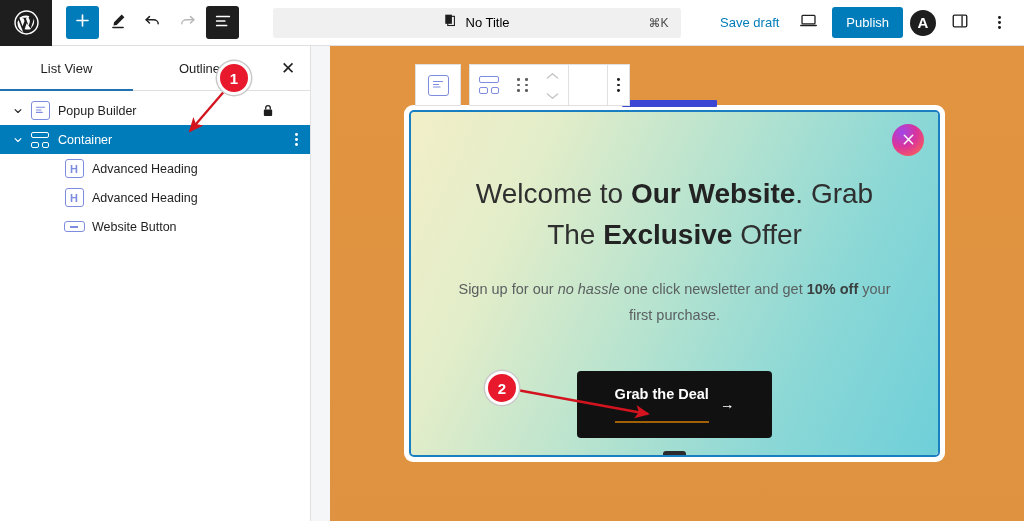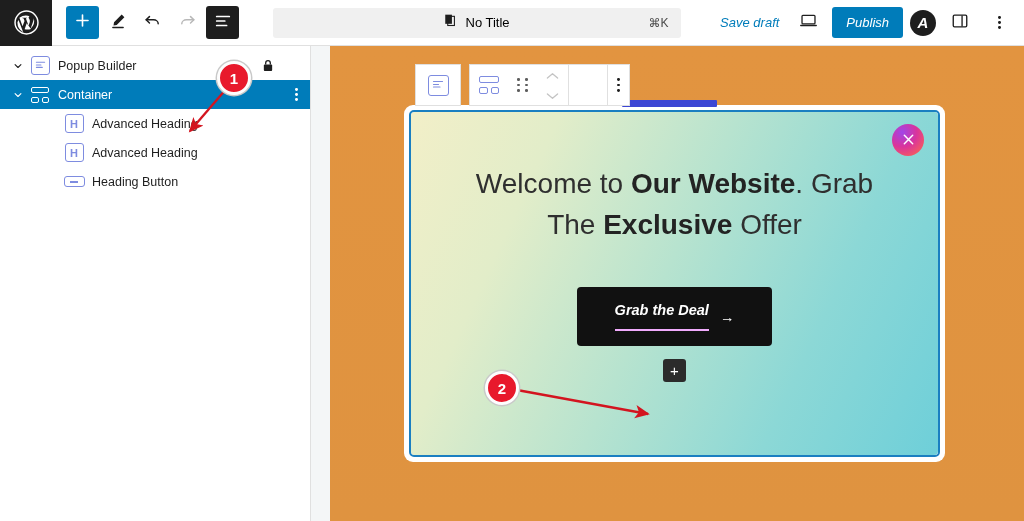--- a/index.html
+++ b/index.html
@@ -33,21 +33,21 @@
 
   .cmdbar-wrap { flex: 1; display: flex; justify-content: center; }
   .cmdbar {
     width: 408px; height: 30px; background: #f0f0f0; border-radius: 3px;
     display: flex; align-items: center; justify-content: center;
     position: relative; gap: 7px;
   }
   .cmdbar .title-txt { font-size: 13px; color: #000000; }
   .cmdbar .kbd { position: absolute; right: 12px; font-size: 12px; color: #4a4a4a; }
 
-  .tb-right { display: flex; align-items: center; gap: 7px; padding-right: 8px; flex: none; font-style: italic; }
+  .tb-right { display: flex; align-items: center; gap: 7px; padding-right: 8px; flex: none; }
   .save-draft { font-size: 13px; color: #007cba; padding: 4px 6px; }
   .publish-btn {
     background: #007cba; color: #fff; font-size: 13px; font-weight: 400;
     border-radius: 3px; padding: 0 14px; height: 31px;
     display: flex; align-items: center;
   }
   .astra-logo {
     width: 26px; height: 26px; border-radius: 50%; background: #1e1e1e;
     display: flex; align-items: center; justify-content: center;
     color: #fff; font-size: 15px; font-weight: bold;
@@ -158,36 +158,36 @@
   }
   .close-x {
     position: absolute; top: 12px; right: 14px; width: 32px; height: 32px;
     border-radius: 50%;
     background: radial-gradient(circle at 32% 26%, #a145e8 0%, #d9349c 45%, #f0536b 75%, #f47a4e 100%);
     display: flex; align-items: center; justify-content: center;
     color: #fff; font-size: 15px; z-index: 30;
   }
   .pop-heading {
     text-align: center; font-size: 28px; line-height: 1.45;
-    color: #2f2f2f; font-weight: 400; margin-top: 18px;
+    color: #2f2f2f; font-weight: 400; margin-top: 28px;
   }
   .pop-heading b { font-weight: 700; color: #232323; }
   .pop-sub {
     text-align: center; font-size: 14.5px; line-height: 1.78;
     color: #5a5f60; margin-top: 22px;
   }
   .pop-sub i { font-style: italic; }
   .pop-sub b { font-weight: 700; color: #3b4040; }
   .cta-wrap { display: flex; flex-direction: column; align-items: center; margin-top: 42px; }
   .cta-btn {
     background: #111111; color: #fff; border-radius: 4px;
     padding: 15px 38px; display: flex; align-items: center; gap: 11px;
     font-size: 14.5px; font-weight: 700;
   }
-  .cta-btn .lbl { border-bottom: 2px solid #f0abfc; padding-bottom: 11px; font-style: italic; }
+  .cta-btn .lbl { border-bottom: 2px solid #a16207; padding-bottom: 19px; }
   .add-blk {
     margin-top: 13px; width: 23px; height: 23px; background: #2b2b2b;
     border-radius: 3px; color: #fff; display: flex; align-items: center;
     justify-content: center; font-size: 15px; line-height: 1;
   }
 
   
   .anno-svg { position: absolute; inset: 0; width: 1024px; height: 521px;
     pointer-events: none; z-index: 90; }
   .marker {
@@ -298,20 +298,31 @@
         <span class="dots3v">
           <span></span>
             <span></span>
             <span></span>
         </span>
       </div>
     </div>
   </div>
 
   <div class="sidebar">
+    <div class="sb-tabs">
+      <div class="sb-tab active">
+        <span>List View</span>
+      </div>
+      <div class="sb-tab">
+        <span>Outline</span>
+      </div>
+      <div class="sb-close">
+        <span>✕</span>
+      </div>
+    </div>
 
     <div class="sb-list">
 
       <div class="sb-row ind1">
         <span class="sb-chev">
           <svg width="10" height="10" viewBox="0 0 12 12">
               <path d="M2.5 4.3L6 7.8l3.5-3.5" fill="none" stroke="#1e1e1e" stroke-width="1.3" stroke-linecap="round" stroke-linejoin="round"></path>
             </svg>
         </span>
         <span class="sb-icon">
@@ -366,21 +377,21 @@
         </span>
         <span class="sb-label">Advanced Heading</span>
       </div>
 
       <div class="sb-row ind3">
         <span class="sb-icon">
           <span class="btn-ico">
               <i></i>
             </span>
         </span>
-        <span class="sb-label">Heading Button</span>
+        <span class="sb-label">Website Button</span>
       </div>
 
     </div>
   </div>
 
   <div class="gap-col"></div>
 
   <div class="canvas">
 
     <div class="blocktoolbar">
@@ -448,20 +459,21 @@
         <div class="close-x">
           <span>
             <svg width="13" height="13" viewBox="0 0 14 14">
               <path d="M2.5 2.5l9 9M11.5 2.5l-9 9" stroke="#fff" stroke-width="1.6" stroke-linecap="round"></path>
             </svg>
           </span>
         </div>
 
         <div class="pop-heading"><span>Welcome to </span><b>Our Website</b><span>. Grab The </span><b>Exclusive</b><span> Offer</span></div>
 
+        <div class="pop-sub"><span>Sign up for our </span><i>no hassle</i><span> one click newsletter and get </span><b>10% off</b><span> your first purchase.</span></div>
 
         <div class="cta-wrap">
           <div class="cta-btn">
             <span class="lbl">Grab the Deal</span>
             <span>→</span>
           </div>
           <div class="add-blk">
             <span>+</span>
           </div>
         </div>

